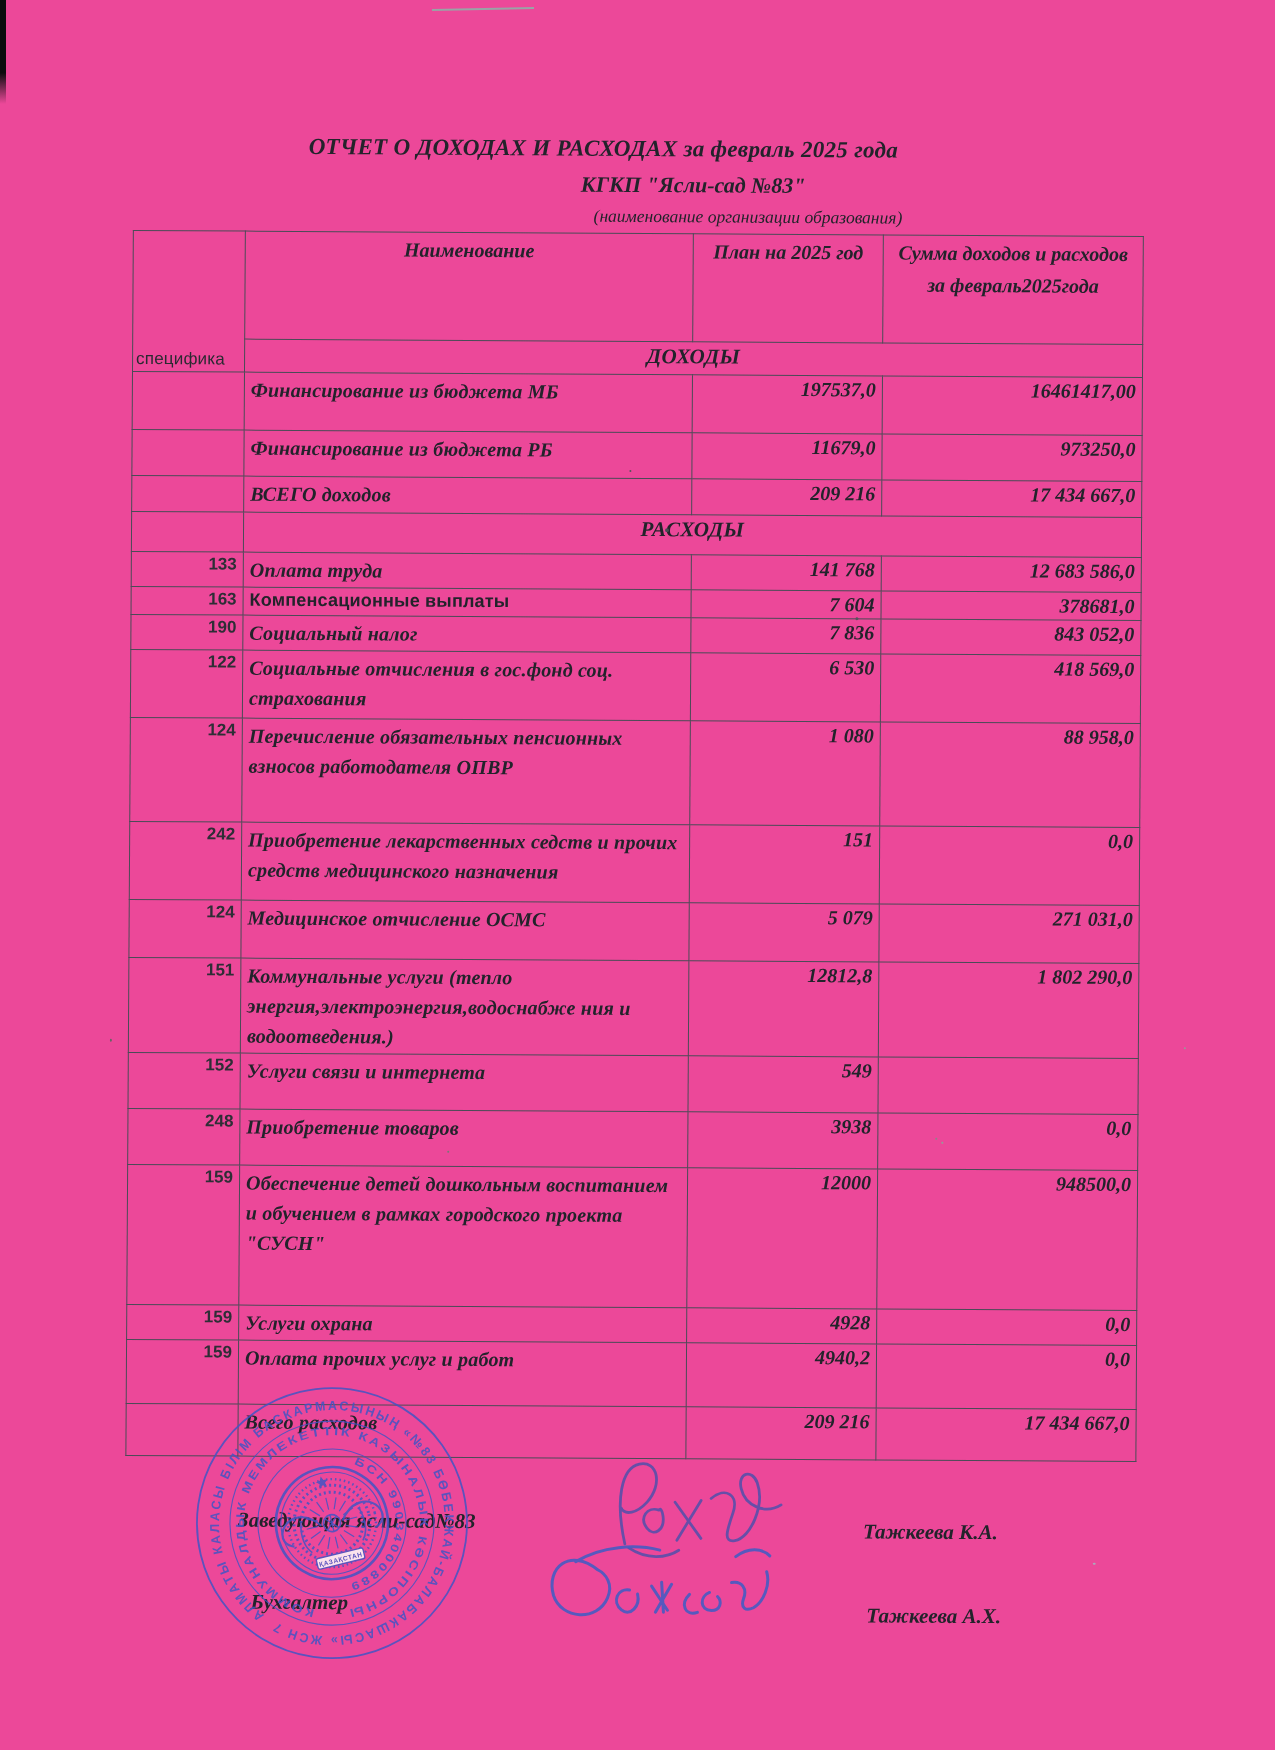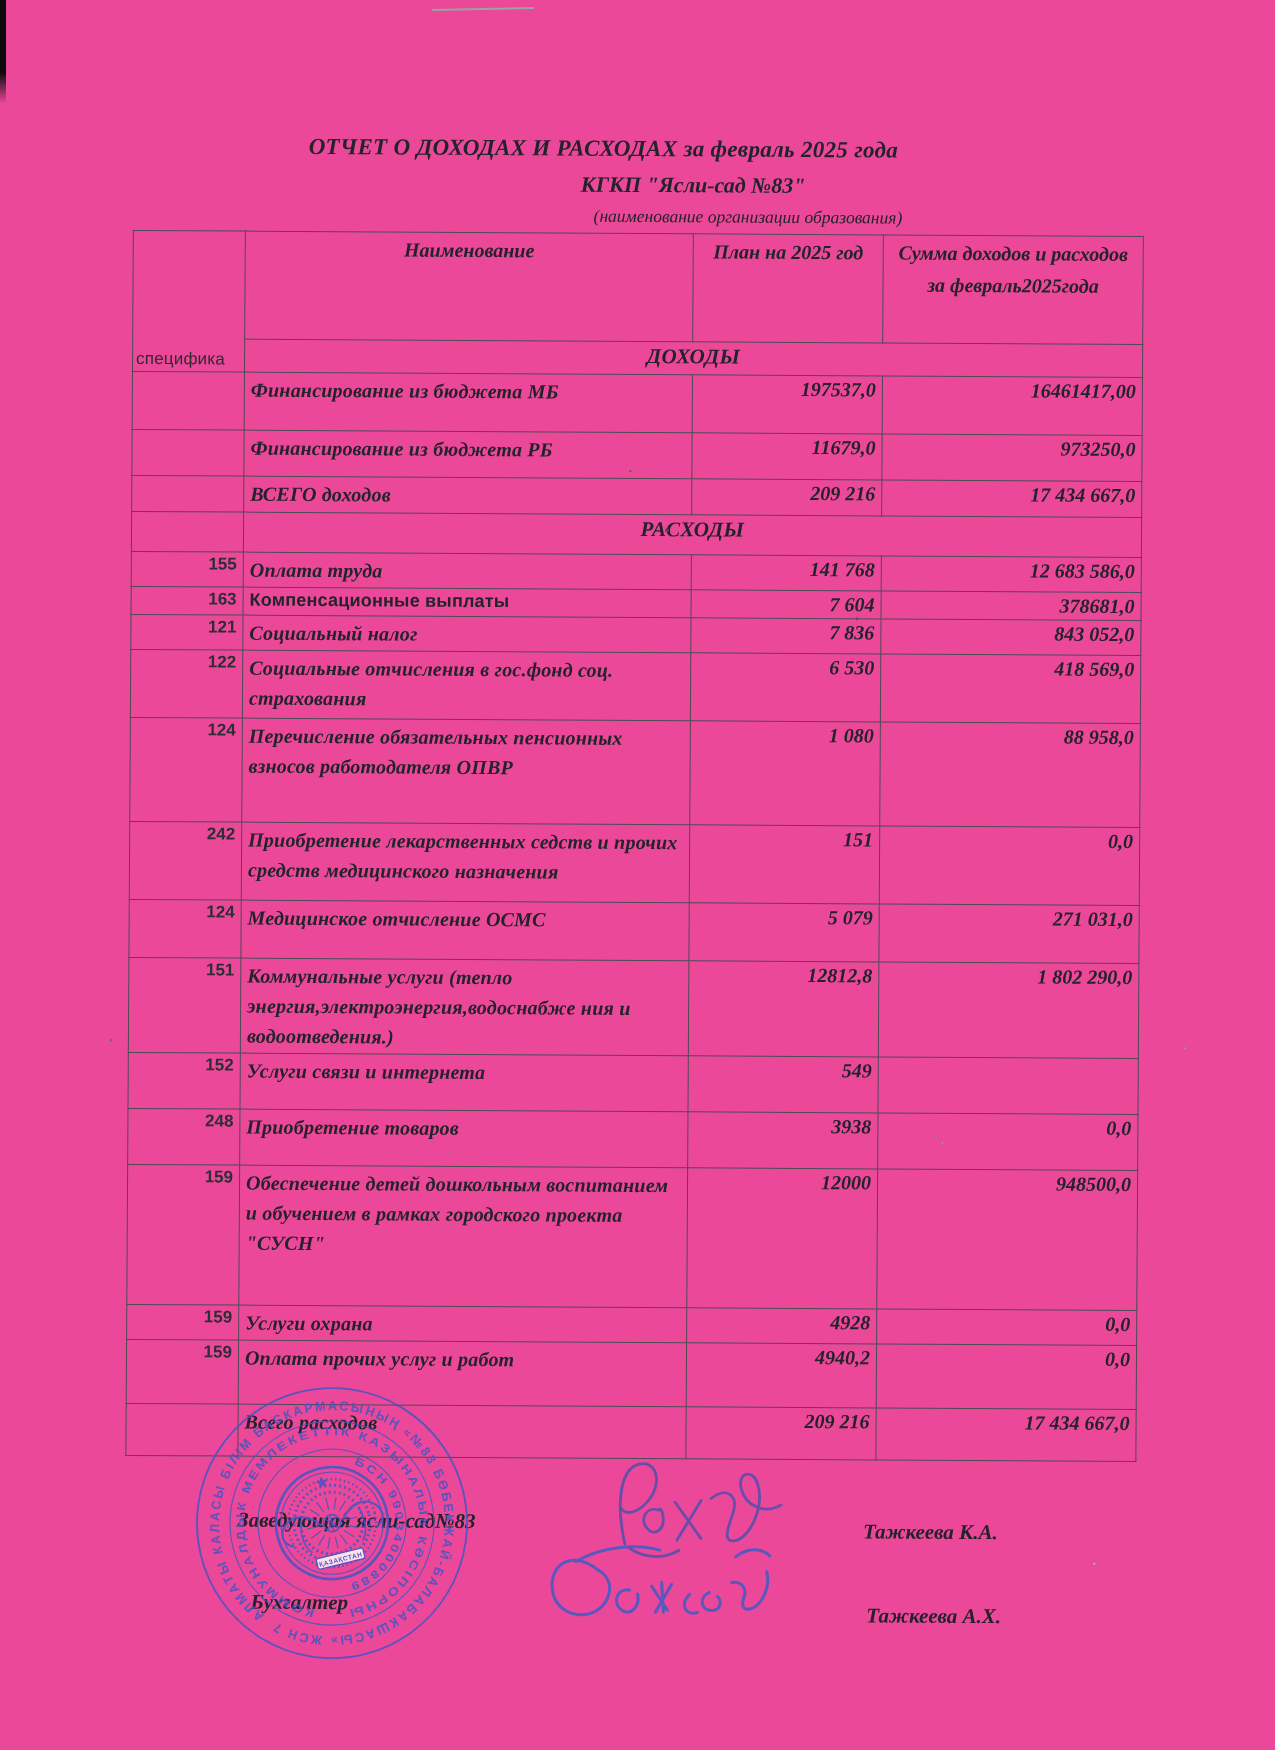--- a/index.html
+++ b/index.html
@@ -95,33 +95,33 @@
         <td class="plancell num">209 216</td>
         <td class="amtcell num">17 434 667,0</td>
       </tr>
 
       <tr style="height:40px" class="pt4">
         <td></td>
         <td colspan="3" class="section sec-exp">РАСХОДЫ</td>
       </tr>
 
       <tr style="height:30px">
-        <td class="cd">155</td>
+        <td class="cd">133</td>
         <td class="namecell nm">Оплата труда</td>
         <td class="plancell num">141 768</td>
         <td class="amtcell num">12 683 586,0</td>
       </tr>
       <tr style="height:28px">
         <td class="cd">163</td>
         <td class="namecell sansname">Компенсационные выплаты</td>
         <td class="plancell num">7 604</td>
         <td class="amtcell num">378681,0</td>
       </tr>
       <tr style="height:28px">
-        <td class="cd">121</td>
+        <td class="cd">190</td>
         <td class="namecell nm">Социальный налог</td>
         <td class="plancell num">7 836</td>
         <td class="amtcell num">843 052,0</td>
       </tr>
       <tr style="height:68px">
         <td class="cd">122</td>
         <td class="namecell nm">Социальные отчисления в гос.фонд соц. страхования</td>
         <td class="plancell num">6 530</td>
         <td class="amtcell num">418 569,0</td>
       </tr>

